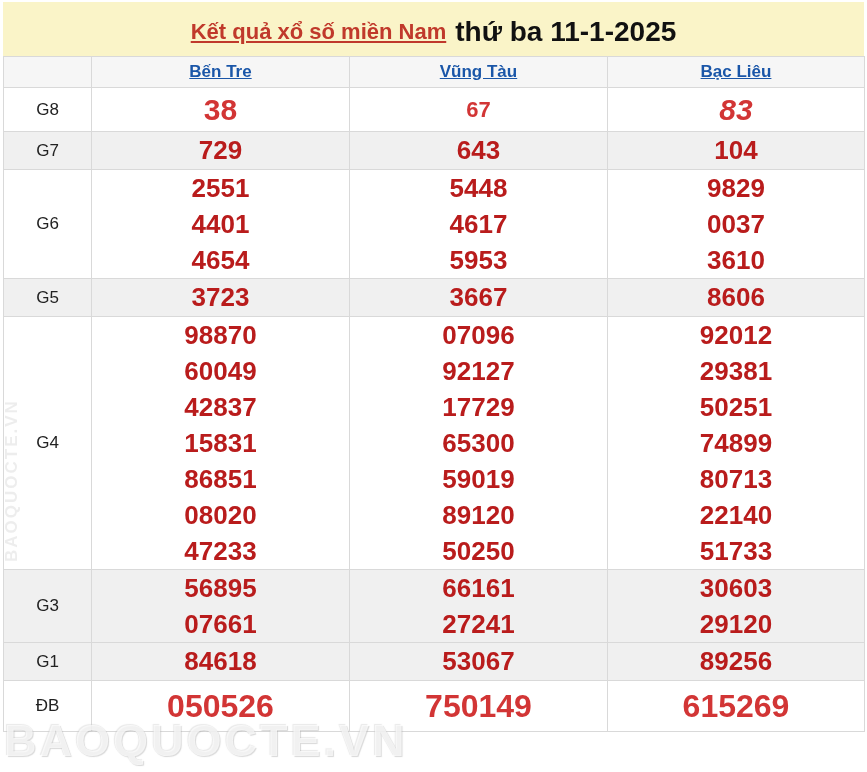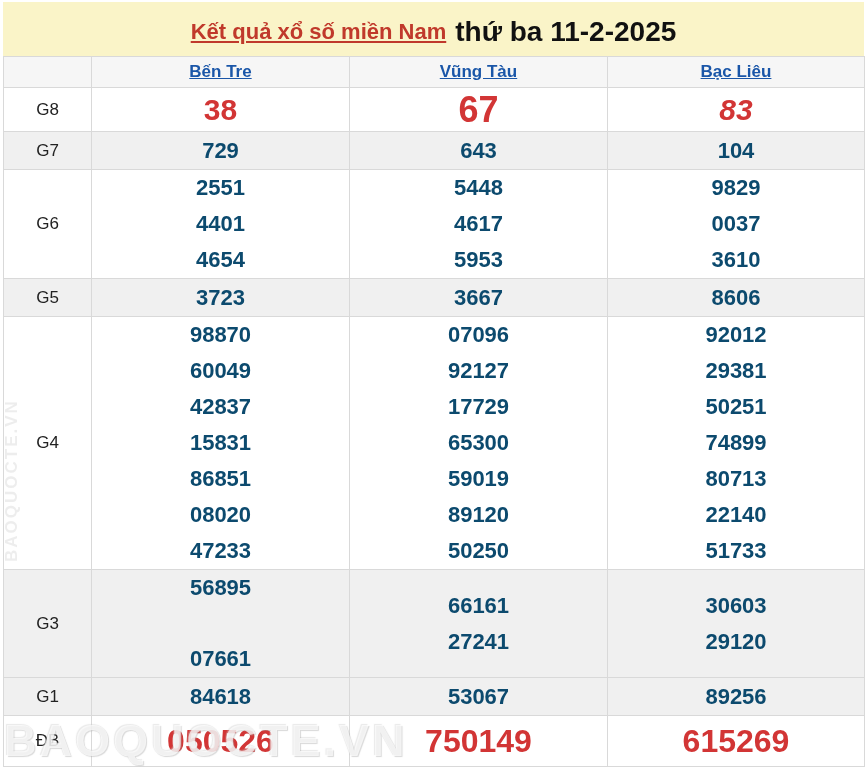--- a/index.html
+++ b/index.html
@@ -29,42 +29,42 @@
   }
   .title-rest{color:#111;font-weight:700;font-size:28px;letter-spacing:0px;}
   .table-wrap{position:absolute;left:3px;right:3px;top:56px;}
   table{border-collapse:collapse;width:100%;table-layout:fixed;}
   th,td{border:1px solid var(--border);text-align:center;padding:0;vertical-align:middle;}
   thead tr{background:#f6f6f6;}
   thead th{height:31px;font-size:17px;font-weight:700;}
   .col-link{color:var(--blue);text-decoration:underline;cursor:pointer;}
   tr.stripe td{background:var(--stripe);}
   td.label{font-size:17px;font-weight:400;color:#222;width:88px;}
-  .val{font-weight:700;font-size:22px;color:#0c4a6e;line-height:36px;}
+  .val{font-weight:700;font-size:26px;color:#b91c1c;line-height:36px;}
   tr.accent .val{color:var(--red);}
   .wm-main{
     position:absolute;left:4px;top:716px;z-index:5;pointer-events:none;
     font-size:45px;font-weight:700;letter-spacing:3px;line-height:50px;
     color:rgba(255,255,255,0.72);
     text-shadow:1px 1px 1px rgba(160,160,160,0.4),-1px -1px 1px rgba(200,200,200,0.4);
     white-space:nowrap;
   }
   .wm-side{
     position:absolute;left:2px;top:562px;z-index:4;pointer-events:none;
     transform:rotate(-90deg);transform-origin:left top;
     font-size:17px;font-weight:700;letter-spacing:2px;
     color:rgba(110,110,110,0.12);white-space:nowrap;
   }
 </style>
 </head>
 <body>
 
 <div class="band">
   <span class="title-link">Kết quả xổ số miền Nam</span>
-  <span class="title-rest">thứ ba 11-2-2025</span>
+  <span class="title-rest">thứ ba 11-1-2025</span>
 </div>
 
 <div class="table-wrap">
   <table>
     <colgroup>
       <col style="width:88px">
       <col style="width:258px">
       <col style="width:258px">
       <col style="width:257px">
     </colgroup>
@@ -76,21 +76,21 @@
         <th><span class="col-link">Bạc Liêu</span></th>
       </tr>
     </thead>
     <tbody id="tbody">
         <tr class="accent">
           <td class="label">G8</td>
           <td>
             <div class="val" style="font-size: 30px; line-height: 43px;">38</div>
           </td>
           <td>
-            <div class="val" style="font-size: 36px; line-height: 43px;">67</div>
+            <div class="val" style="font-size: 22px; line-height: 43px;">67</div>
           </td>
           <td>
             <div class="val" style="font-size: 30px; line-height: 43px; font-style: italic;">83</div>
           </td>
         </tr>
         <tr class="stripe">
           <td class="label">G7</td>
           <td>
             <div class="val" style="line-height: 37px;">729</div>
           </td>
@@ -158,21 +158,21 @@
             <div class="val" style="line-height: 36px;">74899</div>
             <div class="val" style="line-height: 36px;">80713</div>
             <div class="val" style="line-height: 36px;">22140</div>
             <div class="val" style="line-height: 36px;">51733</div>
           </td>
         </tr>
         <tr class="stripe">
           <td class="label">G3</td>
           <td>
             <div class="val" style="line-height: 36px;">56895</div>
-            <div class="val" style="line-height: 36px; margin-top: 35px;">07661</div>
+            <div class="val" style="line-height: 36px;">07661</div>
           </td>
           <td>
             <div class="val" style="line-height: 36px;">66161</div>
             <div class="val" style="line-height: 36px;">27241</div>
           </td>
           <td>
             <div class="val" style="line-height: 36px;">30603</div>
             <div class="val" style="line-height: 36px;">29120</div>
           </td>
         </tr>

